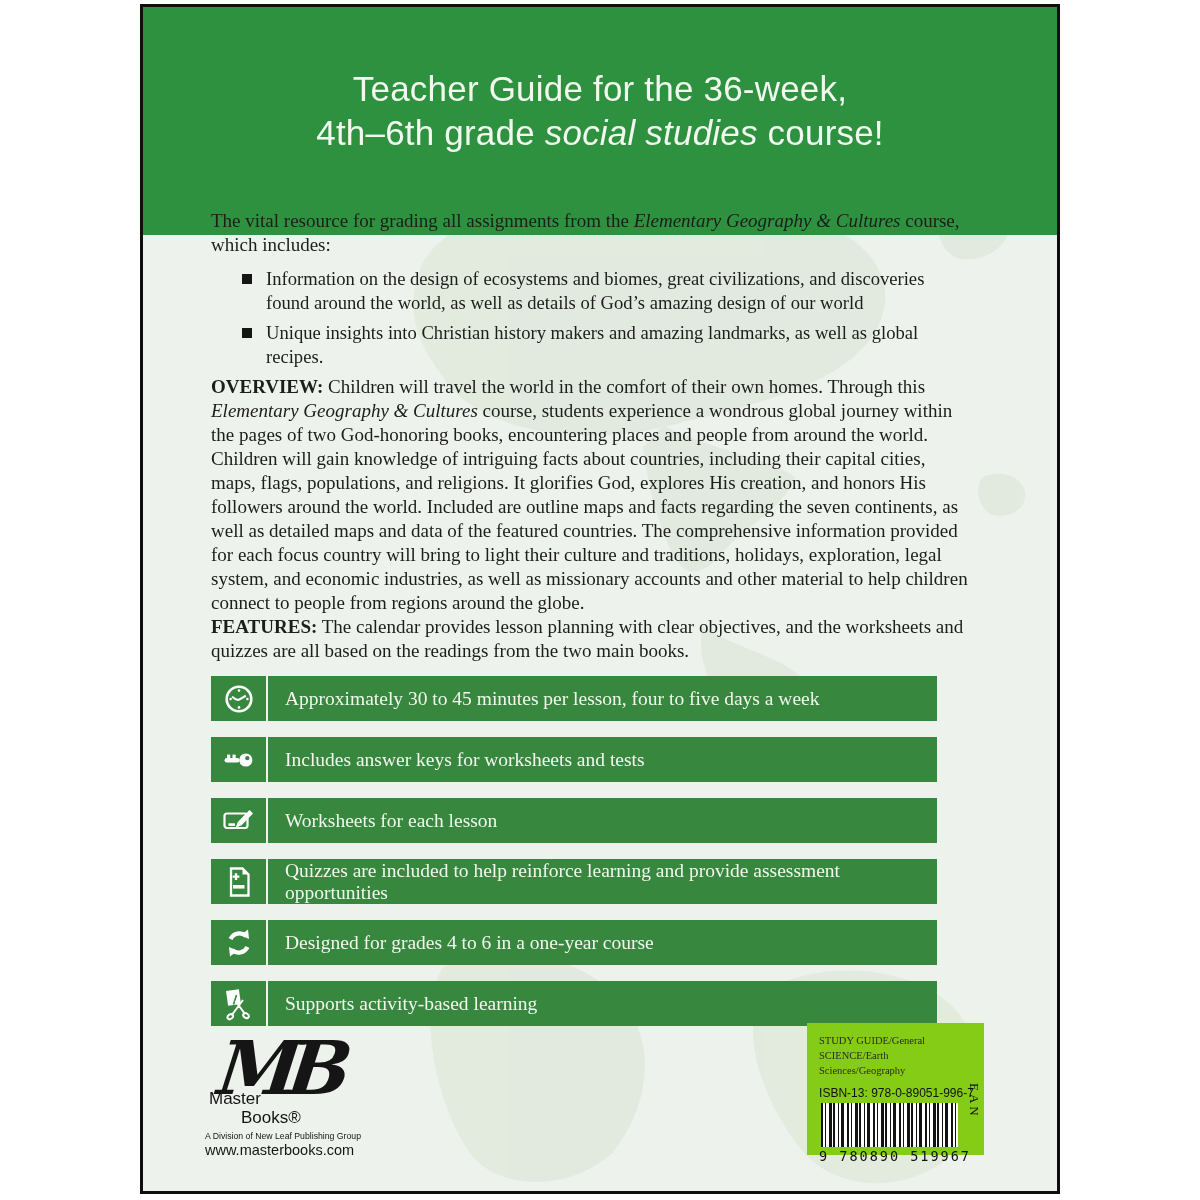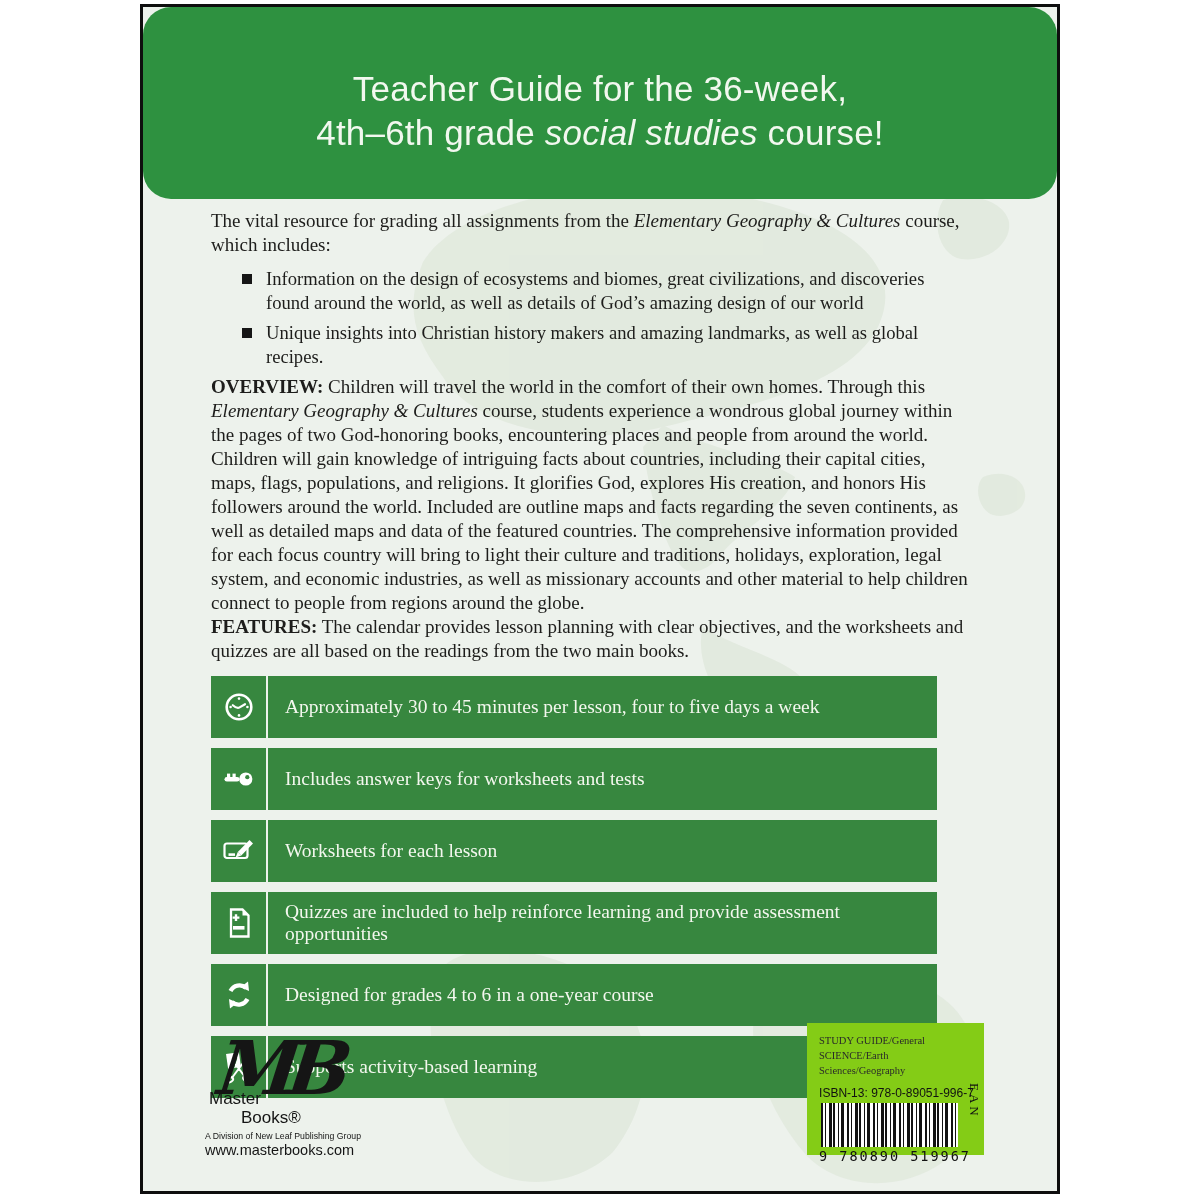--- a/index.html
+++ b/index.html
@@ -15,44 +15,43 @@
     width:1200px;height:1200px;position:relative;background:#ffffff;
     font-family:"Liberation Serif", serif;color:var(--ink);
   }
   .cover{
     position:absolute;left:140px;top:4px;width:920px;height:1190px;
     background:var(--pagebg);border:3px solid #0e0e0e;overflow:hidden;
   }
   .watermark{position:absolute;left:0;top:0;width:914px;height:1184px;}
   
   .band{
-    position:absolute;left:0;top:0;width:100%;height:192px;
+    position:absolute;left:0;top:0;width:100%;height:228px;
     background:var(--green1);
-    border-radius:28px;
   }
   .band h1{
     margin:0;padding-top:60px;text-align:center;
     font-family:"Liberation Sans", sans-serif;font-weight:400;
     font-size:35px;line-height:44px;color:#f2f8ef;letter-spacing:.2px;
   }
   .band h1 .it{font-style:italic;}
   
   .content{position:absolute;left:68px;top:202px;width:760px;}
   p.body{margin:0;font-size:19px;line-height:24px;color:var(--ink);}
   .bullets{margin:10px 0 0 31px;}
   .bullet{display:flex;margin-bottom:6px;}
   .sq{width:10px;height:10px;background:#161616;flex:none;margin:7px 14px 0 0;}
   .bullet .btxt{font-size:18.6px;line-height:24px;width:700px;}
   .overview{margin-top:9px;}
   .flead{margin-top:11px;}
   b.lbl{font-weight:bold;}
   
   .ftable{margin-top:13px;width:726px;}
   .frow{
-    display:flex;align-items:center;height:62px;margin-bottom:10px;
+    display:flex;align-items:center;height:45px;margin-bottom:16px;
     background:var(--green2);
   }
   .ficon{
     width:57px;height:100%;flex:none;display:flex;align-items:center;
     justify-content:center;border-right:2.5px solid var(--pagebg);
   }
   .ftext{
     padding-left:17px;color:#f3f7ee;font-size:19.5px;line-height:22px;
   }
   

